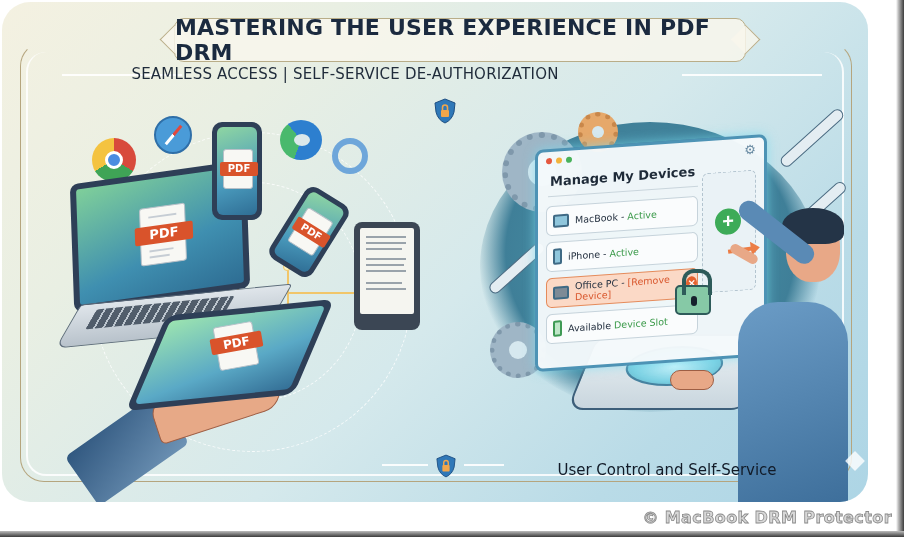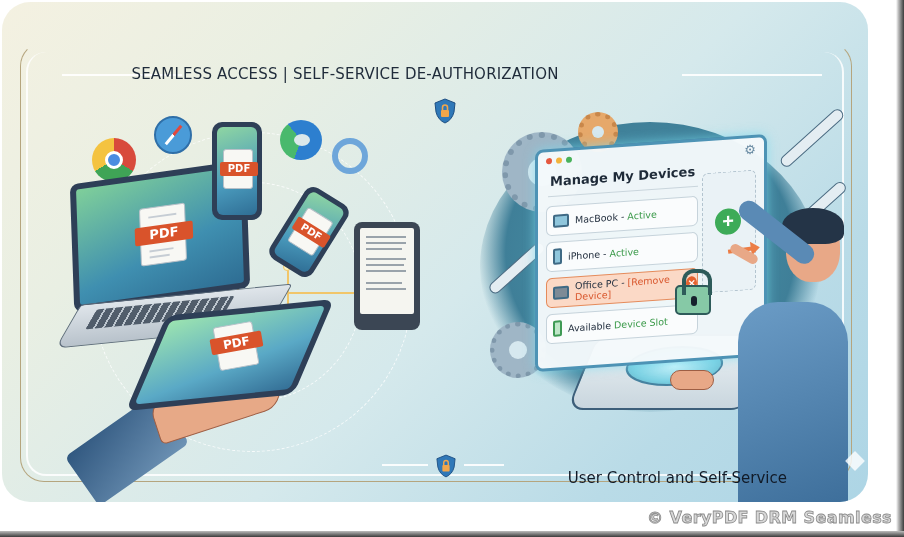--- a/index.html
+++ b/index.html
@@ -123,22 +123,22 @@
     position: absolute; left: 40px; top: 318px; width: 110px; height: 60px;
     background: linear-gradient(160deg, #30577f, #6e93b5); transform: rotate(-35deg);
     border-radius: 6px;
   }
 
   .caption-left {
     position: absolute; left: 180px; top: 459px;
     font-family: "DejaVu Sans", sans-serif; font-size: 15px; color: #111a27;
   }
   .caption-right {
-    position: absolute; left: 545px; top: 459px; width: 240px; text-align: right;
-    font-family: "DejaVu Sans", sans-serif; font-size: 15px; color: #111a27; line-height: 19px; margin-top: 8px;
+    position: absolute; left: 545px; top: 459px; width: 240px; text-align: center;
+    font-family: "DejaVu Sans", sans-serif; font-size: 15px; color: #111a27; line-height: 19px;
   }
 
   
   .blob {
     position: absolute; left: 478px; top: 120px; width: 340px; height: 290px;
     background: radial-gradient(ellipse at 50% 45%, #4d9aae 0%, #3f7f98 60%, rgba(63,127,152,0) 72%);
     border-radius: 50%;
   }
   .gear { position: absolute; border-radius: 50%; }
   .gear::after { content:""; position:absolute; left:30%; top:30%; width:40%; height:40%; border-radius:50%; background:#d6e8ef; }
@@ -257,20 +257,23 @@
     background: linear-gradient(90deg, #ffffff 0, #bdbdbd 30%, #3c3c3c 100%);
   }
 </style>
 </head>
 <body>
 
 <div class="card">
   <div class="frame-line"></div>
   <div class="frame-line-bottom"></div>
 
+  <div class="title-banner">
+    <span class="title-text">MASTERING THE USER EXPERIENCE IN PDF DRM</span>
+  </div>
   <div class="sub-rule" style="left:60px;width:120px;"></div>
   <div class="sub-rule" style="left:680px;width:140px;"></div>
   <div class="subtitle">SEAMLESS ACCESS | SELF-SERVICE DE-AUTHORIZATION</div>
 
   <svg class="shield" style="left:432px;top:96px;" viewBox="0 0 22 26">
     <path d="M11 1 L21 5 L20 14 Q18 22 11 25 Q4 22 2 14 L1 5 Z" fill="#2f78b8" stroke="#1e4f82" stroke-width="1"></path>
     <rect x="7" y="12" width="8" height="7" rx="1" fill="#f1a64b"></rect>
     <path d="M8.5 12 V9.5 A2.5 2.5 0 0 1 13.5 9.5 V12" fill="none" stroke="#f1a64b" stroke-width="1.6"></path>
   </svg>
 
@@ -414,15 +417,15 @@
   <div class="person-arm"></div>
   <div class="person-finger"></div>
   <div class="person-hand2"></div>
   <div class="sparkle"></div>
 
   <div class="caption-right">
     <div>User Control and Self-Service</div>
   </div>
 </div>
 
-<div class="watermark">© VeryPDF DRM Seamless</div>
+<div class="watermark">© MacBook DRM Protector</div>
 <div class="right-edge"></div>
 <div class="bottom-bar"></div>
 
 </body></html>

